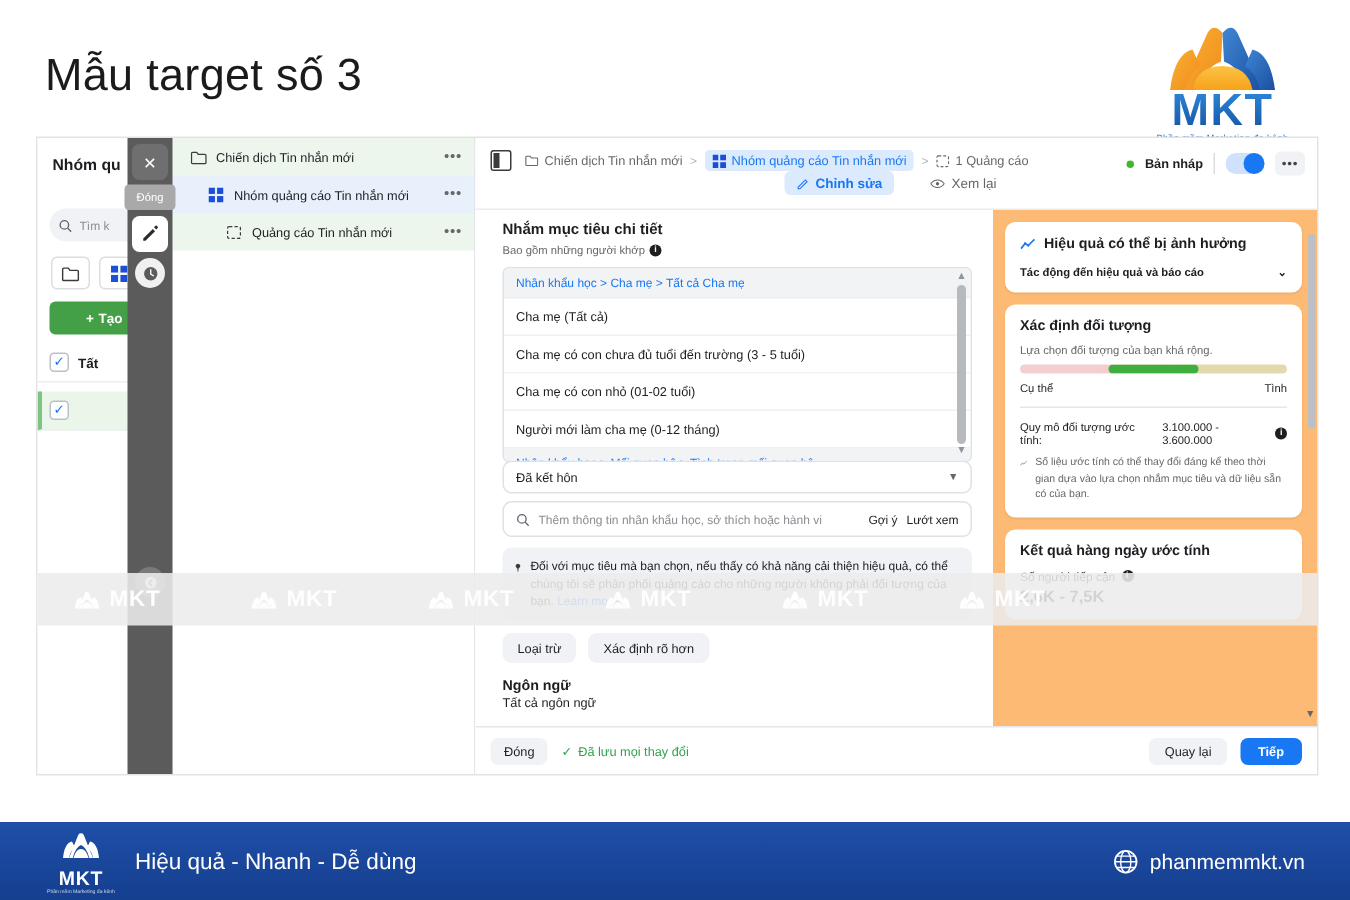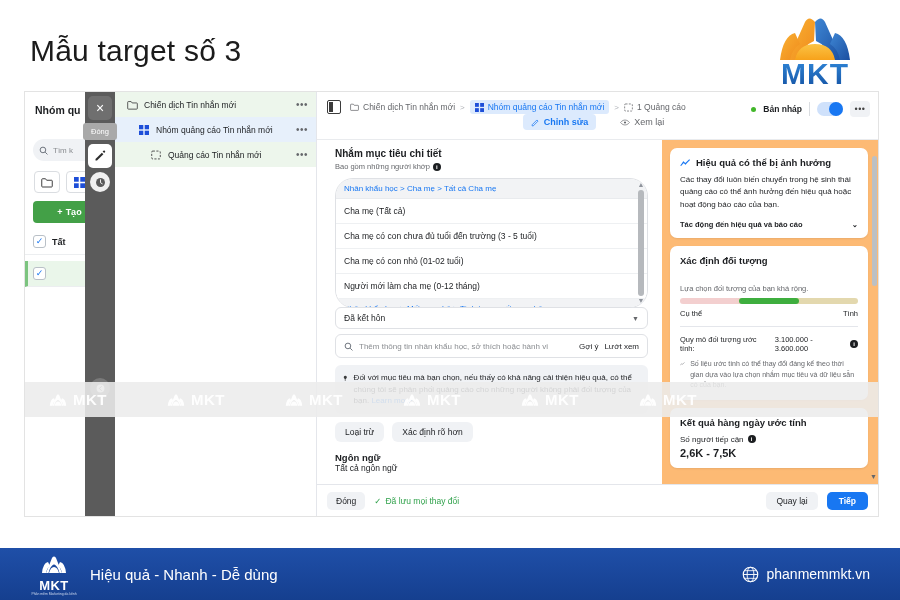--- a/index.html
+++ b/index.html
@@ -148,21 +148,21 @@
   .ed-side { flex:1; background:#fdba74; padding:8px 10px 0 8px; position:relative; overflow:hidden; }
 
   .sec-h { font-size:10px; font-weight:bold; color:#1c1e21; }
   .sec-sub { font-size:7.5px; color:#65676b; margin-top:3px; display:flex; align-items:center; gap:3px; }
   .info-i {
     width:8px; height:8px; border-radius:50%; background:#1c1e21; color:#fff;
     font-size:6px; display:inline-flex; align-items:center; justify-content:center; font-weight:bold;
   }
 
   .tg-box {
-    margin-top:7px; border:1px solid #dfe1e5; border-radius:18px; background:#fff;
+    margin-top:7px; border:1px solid #dfe1e5; border-radius:4px; background:#fff;
     height:130px; position:relative; overflow:hidden;
   }
   .tg-cat {
     background:#f2f3f5; font-size:8px; color:#1877f2; padding:5px 8px; border-bottom:1px solid #e9ebee;
   }
   .tg-item {
     font-size:8.5px; color:#1c1e21; padding:7px 8px; border-bottom:1px solid #eef0f2; background:#fff;
   }
   .tg-scroll { position:absolute; right:2px; top:2px; bottom:2px; width:8px; }
   .tg-arrow { font-size:7px; color:#90949c; text-align:center; line-height:8px; }
@@ -198,21 +198,21 @@
   .lang-v { font-size:8.5px; color:#1c1e21; margin-top:0; }
 
   
   .card { background:#fff; border-radius:7px; padding:9px 10px; margin-bottom:8px; box-shadow:0 1px 2px rgba(0,0,0,.08); }
   .card-h { font-size:9.5px; font-weight:bold; color:#1c1e21; display:flex; align-items:center; gap:5px; }
   .card-p { font-size:8px; color:#1c1e21; line-height:1.55; margin-top:6px; }
   .card-exp {
     display:flex; align-items:center; justify-content:space-between;
     font-size:7.5px; color:#1c1e21; font-weight:bold; margin-top:9px;
   }
-  .meter-note { font-size:7.5px; color:#65676b; margin-top:18px; }
+  .meter-note { font-size:7.5px; color:#65676b; margin-top:6px; }
   .meter { height:6px; border-radius:3px; margin-top:5px; position:relative; overflow:hidden;
            background:linear-gradient(90deg,#f3cfcf 0%,#f3cfcf 30%,#e3d8ae 60%,#e3d8ae 100%); }
   .meter-fill { position:absolute; left:33%; width:34%; top:0; bottom:0; background:#3eae3e; border-radius:3px; }
   .meter-lbl { display:flex; justify-content:space-between; font-size:7.5px; color:#1c1e21; margin-top:5px; }
   .card-div { height:1px; background:#e4e6eb; margin:8px 0; }
   .size-line { font-size:7.5px; color:#1c1e21; display:flex; align-items:center; gap:4px; }
   .mini-note { display:flex; gap:5px; margin-top:6px; }
   .mini-note .t { font-size:7px; color:#65676b; line-height:1.5; }
   .est-h { font-size:9.5px; font-weight:bold; color:#1c1e21; }
   .est-l { font-size:8px; color:#1c1e21; margin-top:7px; display:flex; align-items:center; gap:4px; }
@@ -501,21 +501,20 @@
 
         <div class="card">
           <div class="card-h">
             <svg width="11" height="10" viewBox="0 0 16 12">
               <polyline points="1,10 5,5 8,7 14,1" fill="none" stroke="#1877f2" stroke-width="1.6"></polyline>
               <circle cx="5" cy="5" r="1.1" fill="#1877f2"></circle>
                 <circle cx="8" cy="7" r="1.1" fill="#1877f2"></circle>
             </svg>
             <span>Hiệu quả có thể bị ảnh hưởng</span>
           </div>
-          <div class="card-p">Các thay đổi luôn biến chuyển trong hệ sinh thái quảng cáo có thể ảnh hưởng đến hiệu quả hoặc hoạt động báo cáo của bạn.</div>
           <div class="card-exp">
             <span>Tác động đến hiệu quả và báo cáo</span>
             <span>⌄</span>
           </div>
         </div>
 
         <div class="card">
           <div class="est-h">Xác định đối tượng</div>
           <div class="meter-note">Lựa chọn đối tượng của bạn khá rộng.</div>
           <div class="meter">

